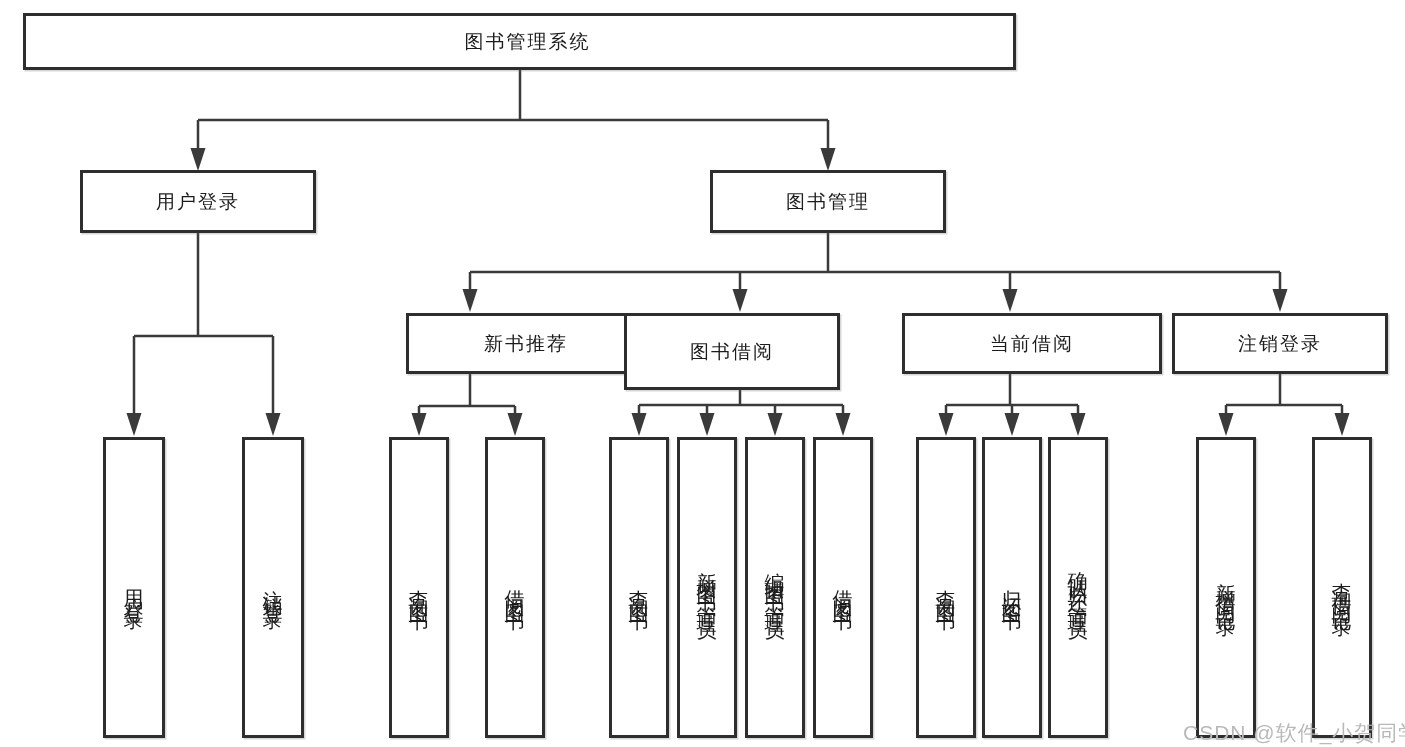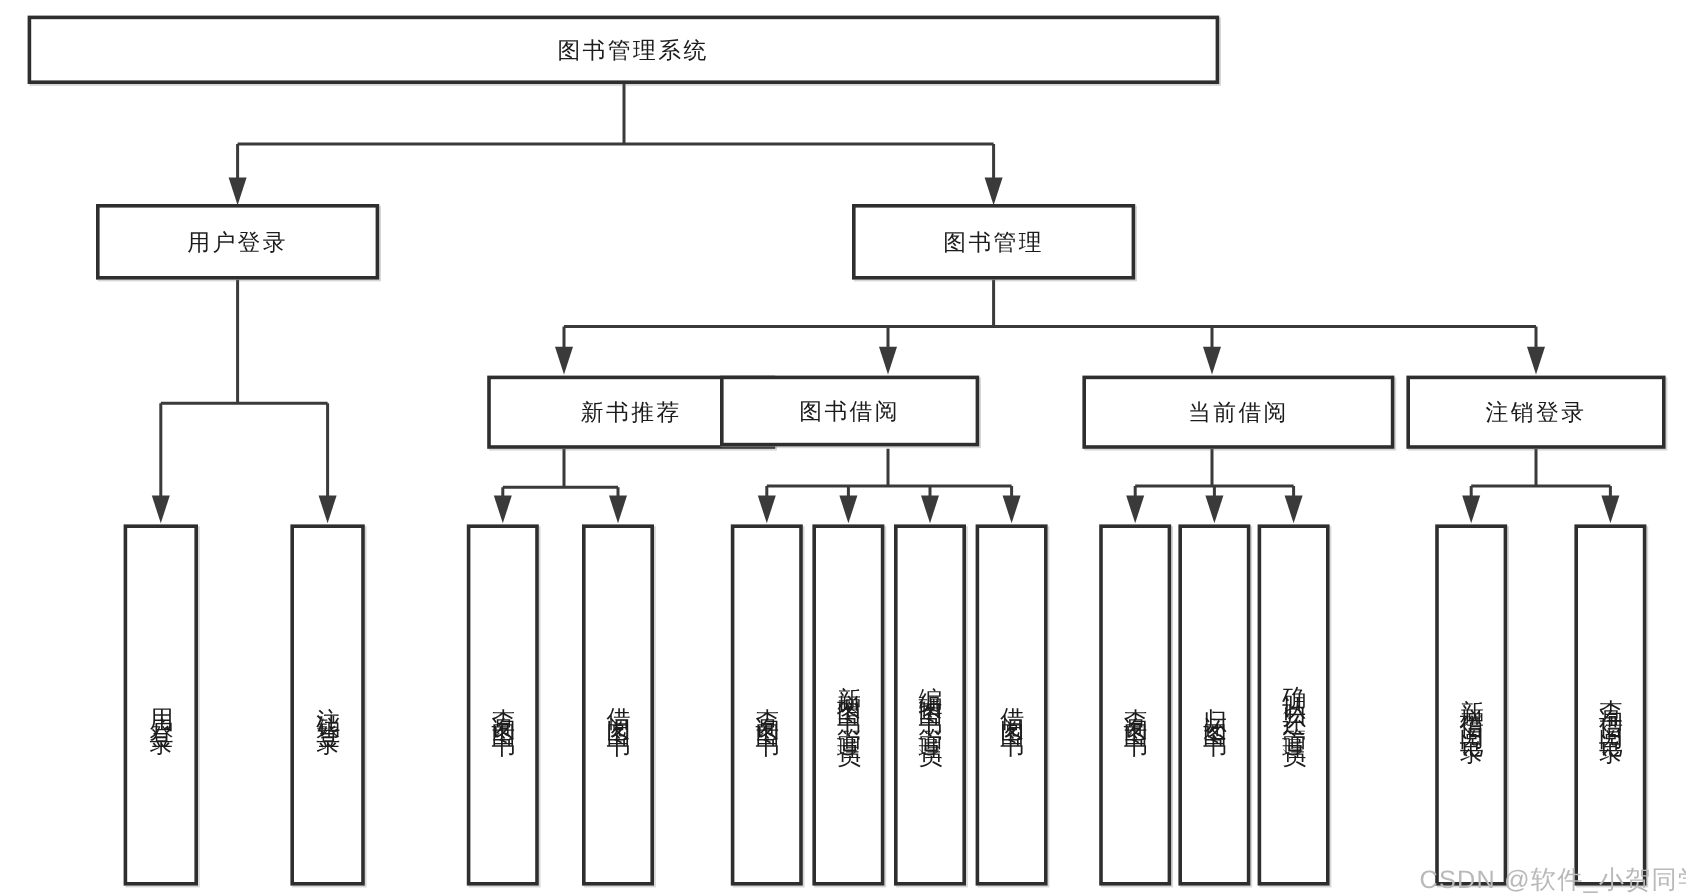--- a/index.html
+++ b/index.html
@@ -73,21 +73,21 @@
     <use href="#ah" x="1226" y="436"></use>
       <use href="#ah" x="1342" y="436"></use>
   </svg>
 
   <div class="node h" style="left:23px;top:13px;width:993px;height:57px;padding-left:16px;">图书管理系统</div>
 
   <div class="node h" style="left:80px;top:170px;width:236px;height:63px;">用户登录</div>
   <div class="node h" style="left:710px;top:170px;width:236px;height:63px;">图书管理</div>
 
   <div class="node h" style="left:362px;top:313px;width:240px;height:61px;margin-left:44px;">新书推荐</div>
-  <div class="node h" style="left:600px;top:313px;width:216px;height:59px;">图书借阅</div>
+  <div class="node h" style="left:624px;top:313px;width:216px;height:77px;">图书借阅</div>
   <div class="node h" style="left:902px;top:313px;width:260px;height:61px;">当前借阅</div>
   <div class="node h" style="left:1172px;top:313px;width:216px;height:61px;">注销登录</div>
 
   <div class="node v" style="left:103px;top:437px;width:62px;height:301px;">
     <span>用户登录</span>
   </div>
   <div class="node v" style="left:242px;top:437px;width:62px;height:301px;">
     <span>注销登录</span>
   </div>
 

